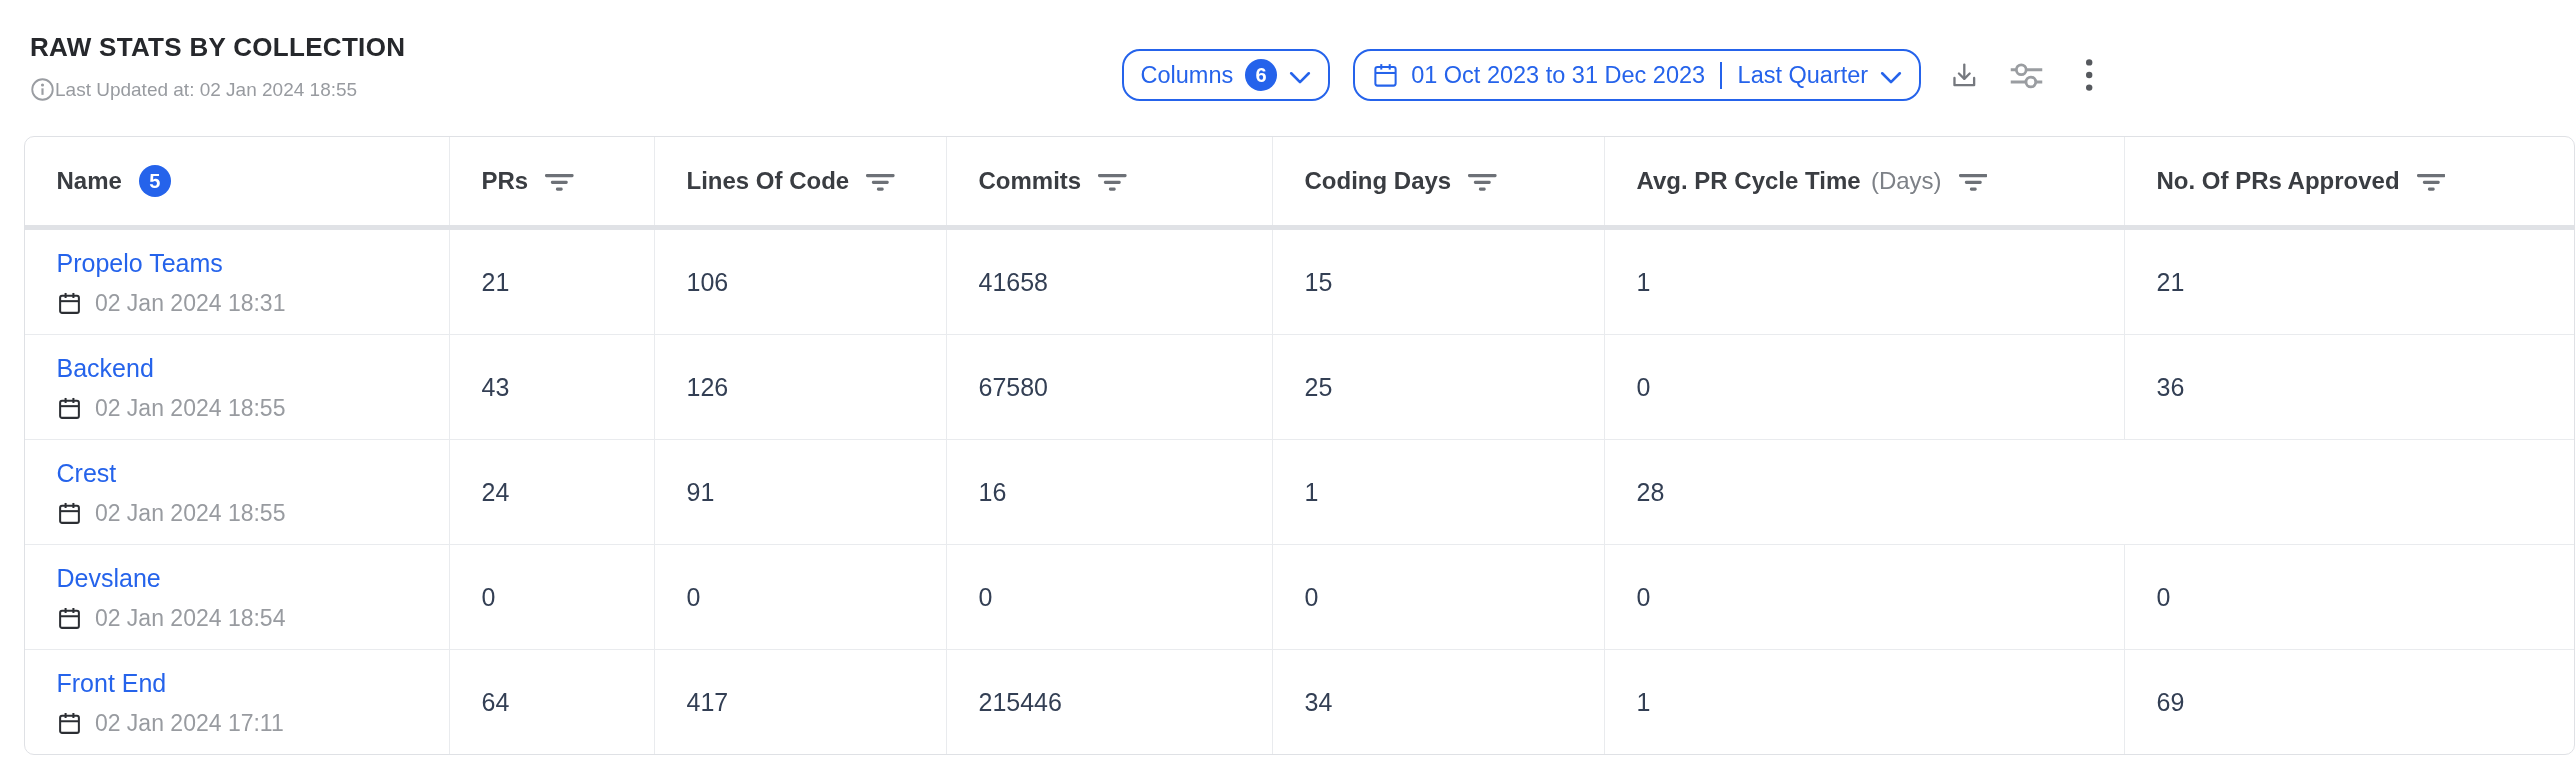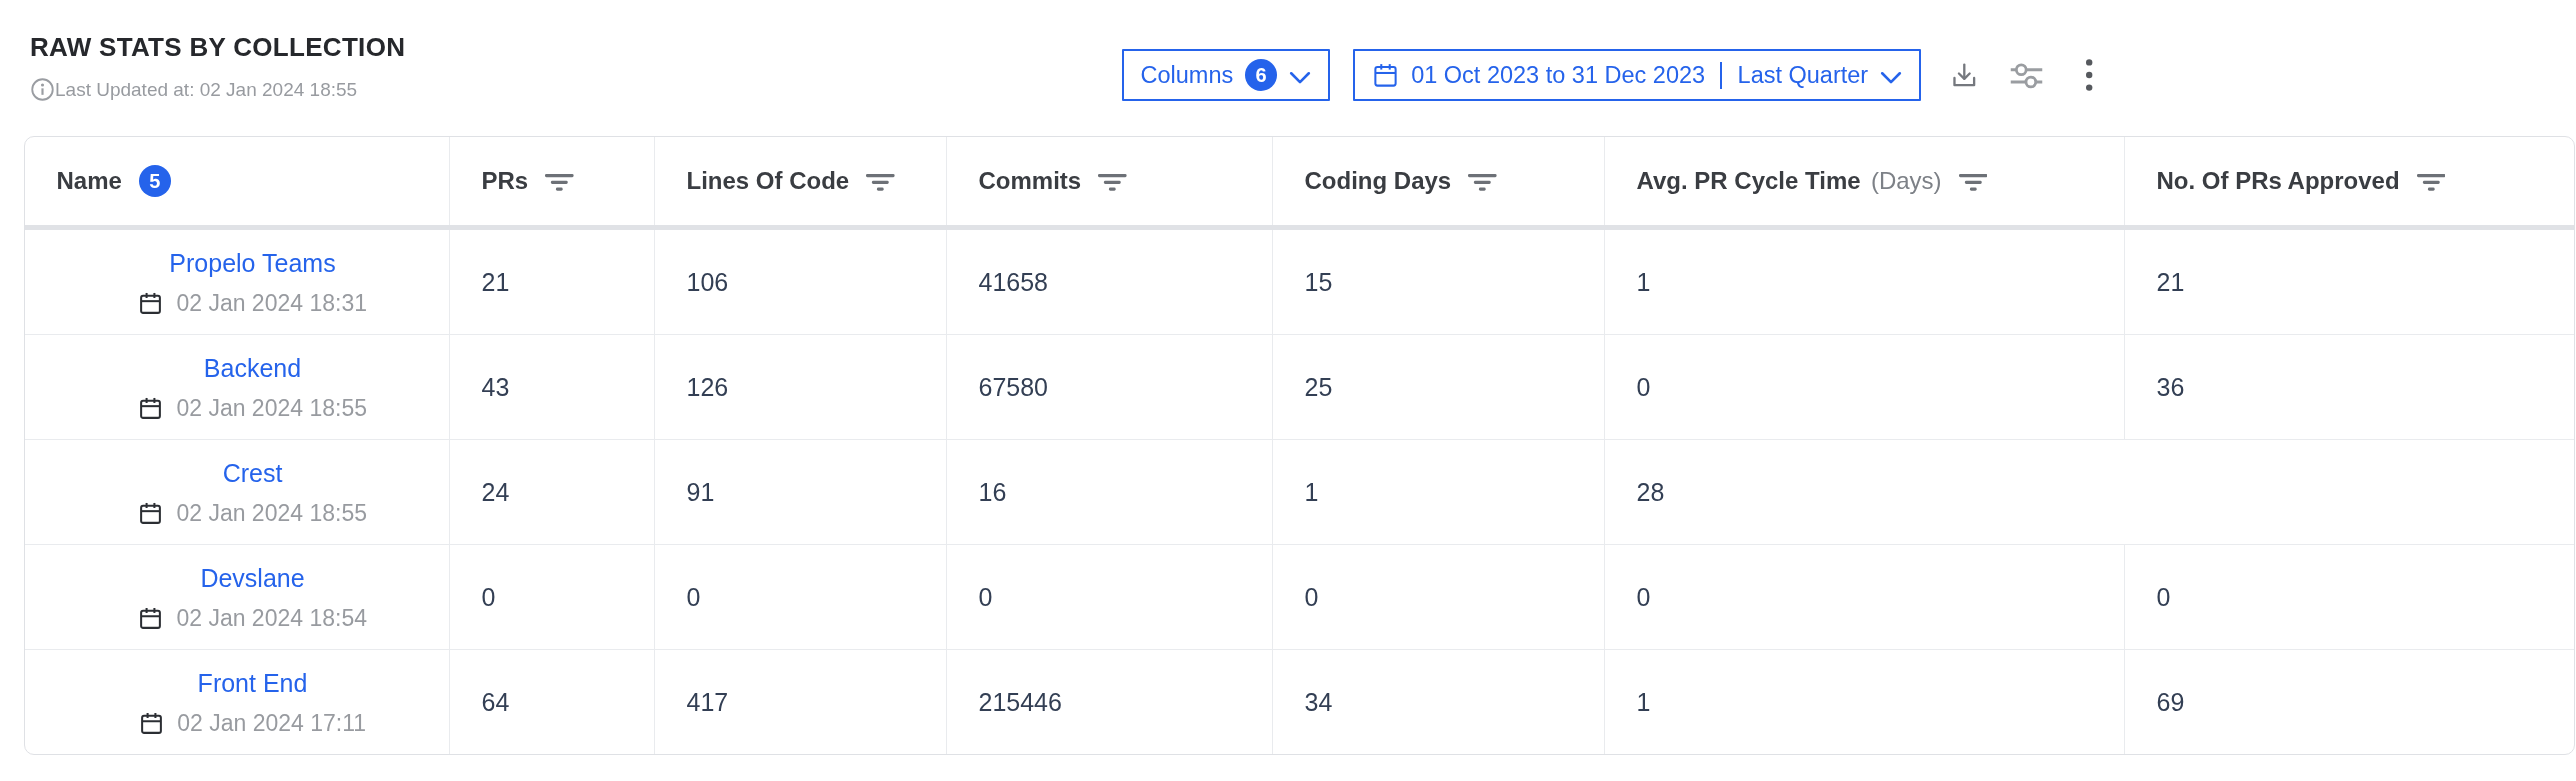--- a/index.html
+++ b/index.html
@@ -24,21 +24,21 @@
     font-family:"Liberation Sans",sans-serif;
     -webkit-font-smoothing:antialiased;
   }
   .page{width:2132px;height:781px;position:relative;background:#fff;}
   .topbar{display:flex;justify-content:space-between;align-items:flex-start;padding:32px 23.5px 0 30px;}
   .title{font-size:26px;font-weight:700;color:var(--title);letter-spacing:0.3px;}
   .updated{display:flex;align-items:center;margin-top:14.3px;color:var(--muted);font-size:19px;}
   .topbar-right{display:flex;align-items:center;gap:23.5px;margin-top:17px;}
   .btn{
     display:inline-flex;align-items:center;gap:11.8px;height:52px;
-    border:2.1px solid var(--accent);border-radius:1px;background:#fff;
+    border:2.1px solid var(--accent);border-radius:18px;background:#fff;
     color:var(--accent);font-size:23.5px;padding:0 17px;cursor:pointer;
     font-family:"Liberation Sans",sans-serif;white-space:nowrap;
   }
   .badge{
     display:inline-flex;align-items:center;justify-content:center;
     width:32px;height:32px;border-radius:50%;background:var(--accent);
     color:#fff;font-size:20px;font-weight:700;
   }
   .vsep{display:inline-block;width:2.1px;height:27px;background:var(--accent);margin:0 3.4px;}
   .iconbtn{background:none;border:none;cursor:pointer;display:inline-flex;align-items:center;justify-content:center;width:39px;height:39px;padding:0;}
@@ -60,21 +60,21 @@
   .th-suffix{color:var(--suffix);font-weight:400;margin-left:-6.7px;}
   .filter-ic{flex:0 0 auto;margin-top:3.4px;}
   .trow{border-bottom:1.7px solid var(--border-inner);}
   .trow:last-child{border-bottom:none;}
   .td{
     height:104px;border-right:1.7px solid var(--border-inner);
     padding-left:32px;display:flex;align-items:center;
     font-size:25px;color:var(--value);overflow:hidden;white-space:nowrap;
   }
   .td:last-child{border-right:none;}
-  .td.name-cell{flex-direction:column;align-items:center;justify-content:center;gap:12px;padding-top:1.7px;}
+  .td.name-cell{flex-direction:column;align-items:flex-start;justify-content:center;gap:12px;padding-top:1.7px;}
   .link{color:var(--accent);font-size:25px;text-decoration:none;cursor:pointer;}
   .time-row{display:flex;align-items:center;gap:13.4px;color:var(--muted);font-size:23px;}
 </style>
 </head>
 <body>
 
 <div class="page">
 
   <div class="topbar">
     <div>

